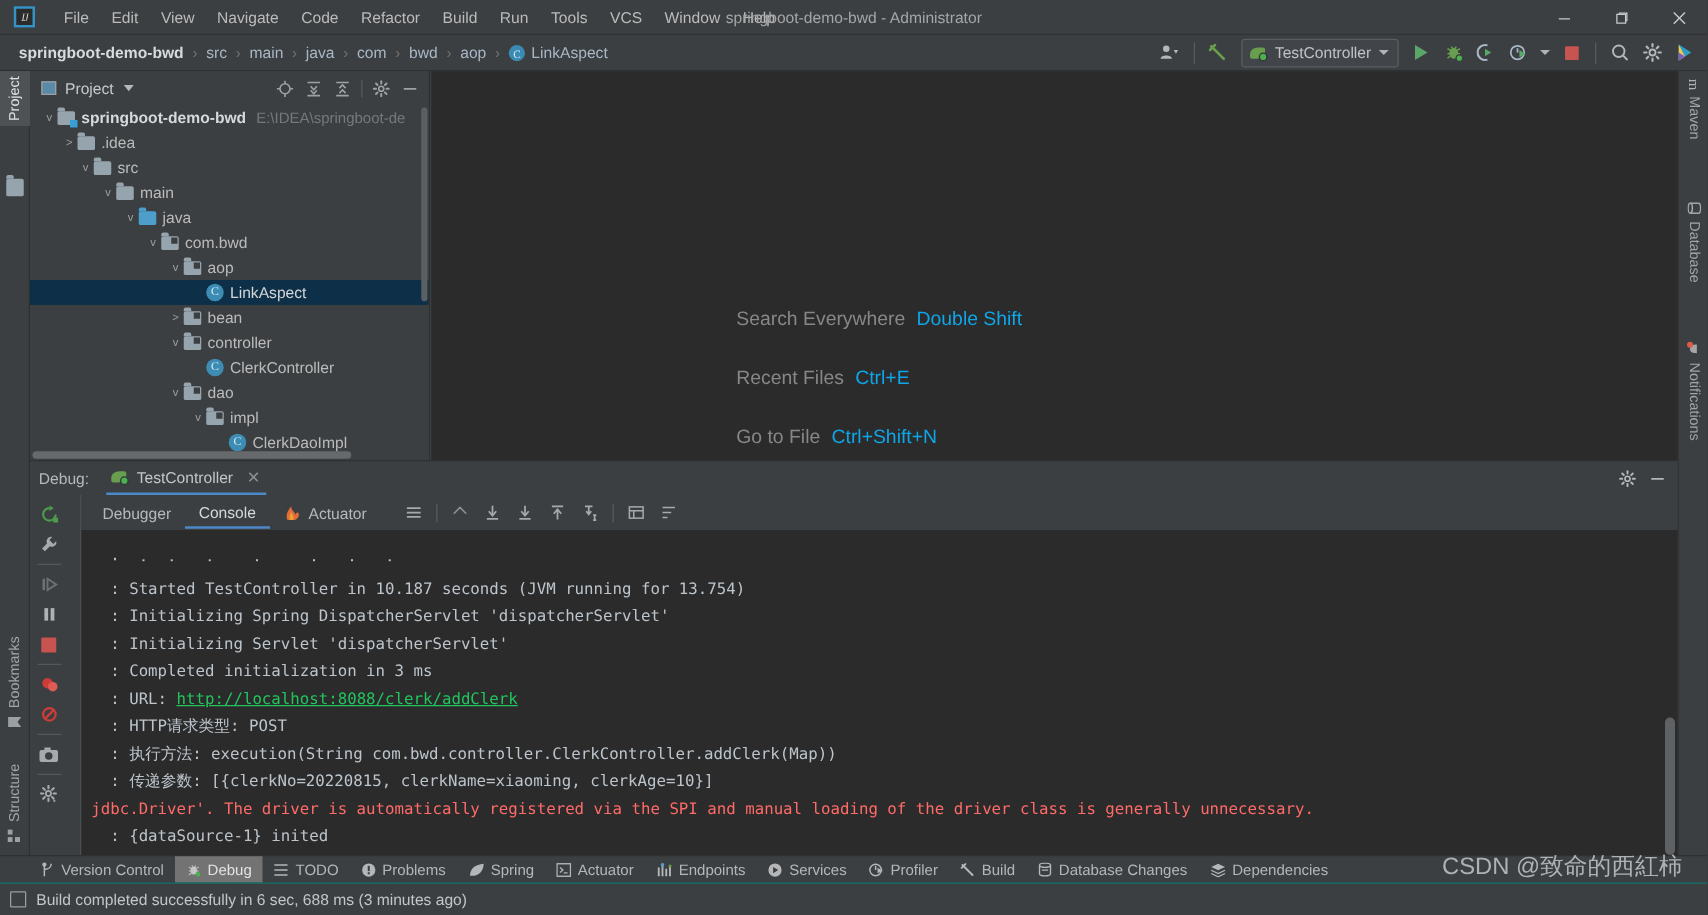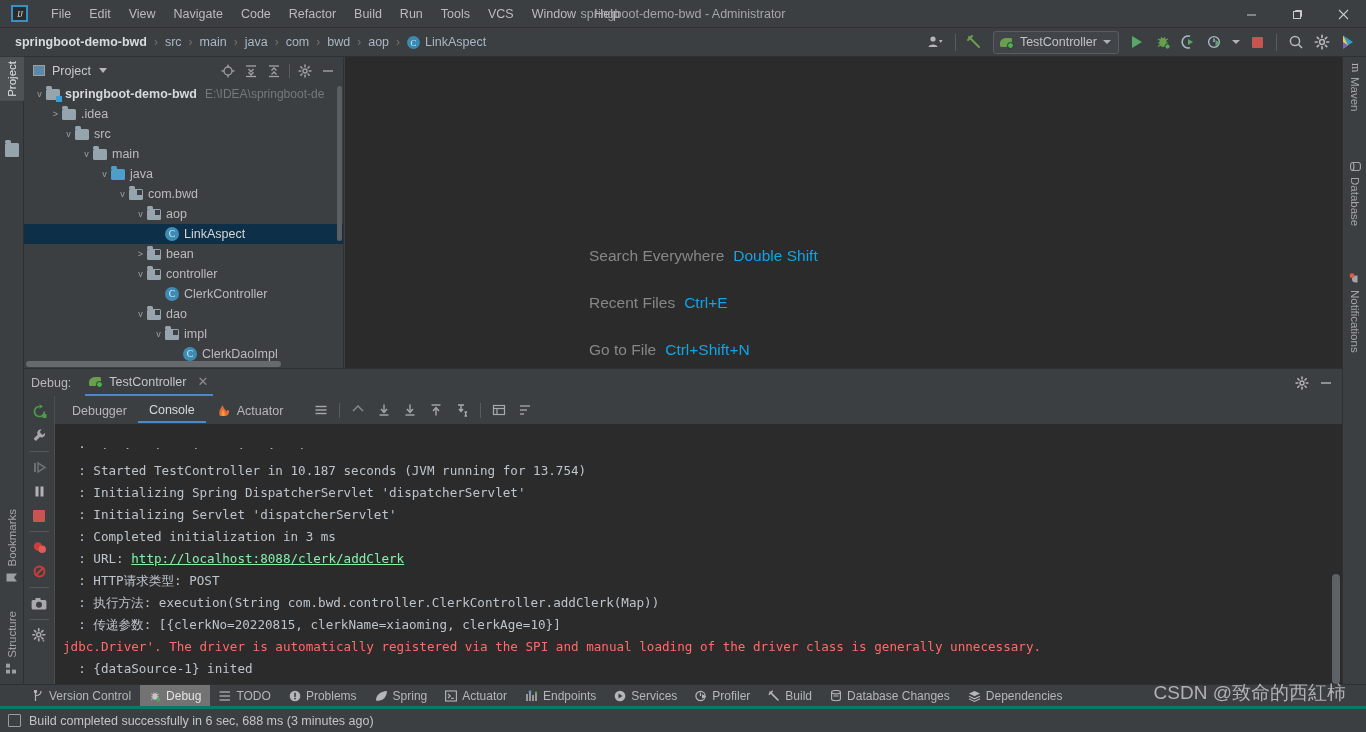--- a/index.html
+++ b/index.html
@@ -195,42 +195,42 @@
   .dbg-rail {
     width: 30px; flex: 0 0 30px; background: #3c3f41; display: flex; flex-direction: column;
     align-items: center; padding-top: 4px; gap: 1px;
   }
   .rail-btn {
     width: 24px; height: 23px; display: flex; align-items: center; justify-content: center;
     color: #a7a9ab; font-size: 13px; border-radius: 3px;
   }
   .rail-sep { width: 19px; height: 1px; background: #555859; margin: 3px 0; }
 
-  .dbg-main { flex: 1 1 auto; display: flex; flex-direction: column; min-width: 0; }
+  .dbg-main { flex: 1 1 auto; display: flex; flex-direction: column; min-width: 0; margin-left: 10px; }
   .dbg-tabs {
     height: 28px; display: flex; align-items: center; gap: 0; flex: 0 0 auto;
     padding-left: 6px; border-left: 1px solid #4c4f51;
   }
   .dtab {
     font-size: 12.5px; color: #b6b8ba; padding: 5px 11px 4px; display: flex;
     align-items: center; gap: 6px; height: 26px;
   }
   .dtab.active { color: #d6d9dc; border-bottom: 2px solid #4a88c7; }
   .dtabs-right { margin-left: auto; display: flex; align-items: center; padding-right: 6px; }
 
   .console-wrap { flex: 1 1 auto; position: relative; background: #2b2b2b; min-height: 0; overflow: hidden;
                   border-left: 1px solid #4c4f51; }
   .console {
     position: absolute; inset: 0; padding: 3px 0 0 8px;
     font-family: "DejaVu Sans Mono", "Liberation Mono", monospace;
     font-size: 12.6px; line-height: 22px; color: #a9b7c6; white-space: pre;
   }
   .cl { color: #bcc4cc; }
   .cl.err { color: #ff6b68; }
-  .clink { color: #86efac; }
+  .clink { color: #22c55e; }
   .cl.clip { height: 11px; overflow: hidden; line-height: 22px; display: block; position: relative; top: -11px; }
   .console-vscroll {
     position: absolute; right: 2px; bottom: 22px; width: 8px; height: 110px;
     background: #5f6264; border-radius: 4px;
   }
   .console-hscroll {
     position: absolute; left: 522px; bottom: 4px; height: 9px; width: 694px;
     background: #5a5d5f; border-radius: 4px;
   }
 
@@ -243,21 +243,21 @@
   .bbtn {
     display: flex; align-items: center; gap: 5px; font-size: 12px; color: #b4b6b8;
     padding: 3px 9px; height: 22px; white-space: nowrap;
   }
   .bbtn.active { background: #737373; color: #e0e2e4; }
 
   
   .statusbar {
     position: absolute; left: 0; right: 0; bottom: 0; height: 26px;
     background: #3c3f41; display: flex; align-items: center; padding-left: 8px;
-    border-top: 3px solid #0f766e;
+    border-top: 1px solid #0f766e;
   }
   .status-ico {
     width: 13px; height: 13px; border: 1.4px solid #9a9c9e; border-radius: 1px; margin-right: 8px;
   }
   .status-txt { font-size: 12.5px; color: #c3c5c7; }
 
   .watermark {
     position: absolute; right: 20px; bottom: 26px; font-size: 19px; color: #b9bbbd;
     opacity: .92; white-space: nowrap; pointer-events: none;
   }

